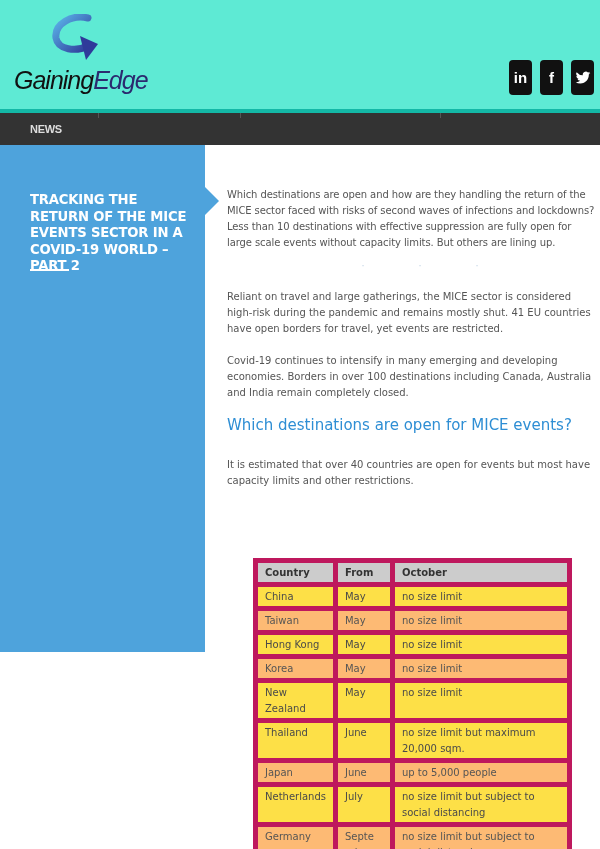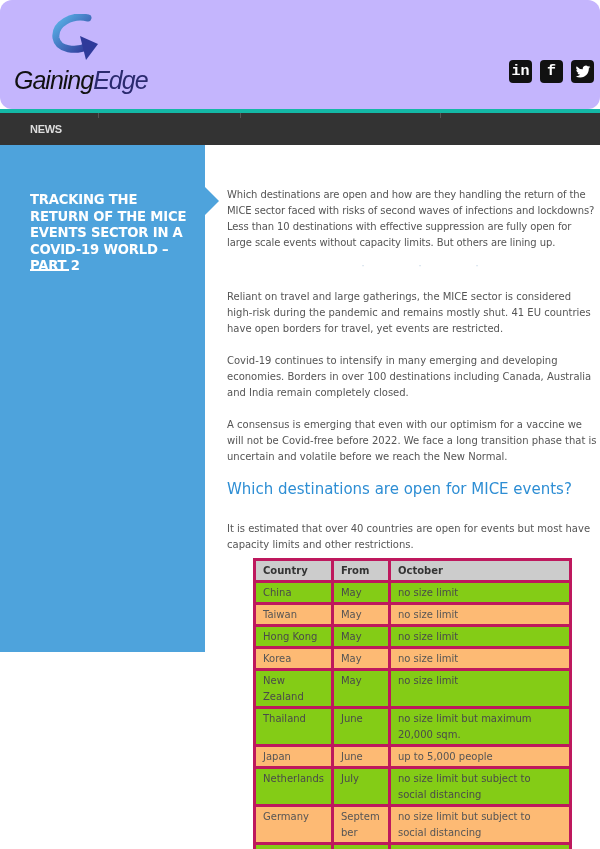--- a/index.html
+++ b/index.html
@@ -1,46 +1,46 @@
 <!DOCTYPE html>
 <html><head>
 <meta charset="utf-8">
 <style>
   * { box-sizing: border-box; margin: 0; padding: 0; }
   html, body { width: 600px; height: 849px; overflow: hidden; background: #ffffff; }
   body { font-family: "DejaVu Sans", sans-serif; position: relative; }
 
-  .header { position: absolute; left: 0; top: 0; width: 600px; height: 109px; background: #c4b5fd; border-radius: 12px; }
+  .header { position: absolute; left: 0; top: 0; width: 600px; height: 109px; background: #5eead4; }
   .logo { position: absolute; left: 14px; top: 14px; width: 130px; height: 82px; }
   .logo-mark { position: absolute; left: 36px; top: 0; width: 60px; height: 52px; }
   .logo-text { position: absolute; left: 0; top: 52px; font-family: "Liberation Sans", sans-serif; font-size: 25px; font-style: italic; letter-spacing: -1px; color: #111; white-space: nowrap; }
   .logo-text .edge { color: #2b2a6f; }
 
   .social { position: absolute; top: 60px; right: 6px; display: flex; gap: 8px; }
-  .social .s { width: 23px; height: 23px; background: #111; border-radius: 4px; color: #fff; display: flex; align-items: center; justify-content: center; font-family: Liberation Mono, monospace; font-weight: bold; font-size: 15px; }
+  .social .s { width: 23px; height: 35px; background: #111; border-radius: 4px; color: #fff; display: flex; align-items: center; justify-content: center; font-family: Liberation Sans, sans-serif; font-weight: bold; font-size: 15px; }
 
   .navbar { position: absolute; left: 0; top: 109px; width: 600px; height: 36px; background: #333333; border-top: 4px solid #14b8a6; }
   .nav-item { position: absolute; left: 30px; top: 10px; color: #ddd; font-family: "Liberation Sans", sans-serif; font-size: 11px; font-weight: bold; letter-spacing: -0.3px; }
   .nav-sep { position: absolute; top: 0; width: 1px; height: 5px; background: #555; }
 
   .sidebar { position: absolute; left: 0; top: 145px; width: 205px; height: 507px; background: #4ea3dc; }
   .sidebar .pointer { position: absolute; right: -14px; top: 42px; width: 0; height: 0; border-top: 14px solid transparent; border-bottom: 14px solid transparent; border-left: 14px solid #4ea3dc; }
   .page-title { position: absolute; left: 30px; top: 47px; width: 170px; color: #fff; font-family: "DejaVu Sans", sans-serif; font-weight: bold; font-size: 13.2px; line-height: 16.5px; letter-spacing: -0.2px; }
   .title-rule { position: absolute; left: 30px; top: 124px; width: 39px; height: 2px; background: #fff; }
 
   .content { position: absolute; left: 227px; top: 187px; width: 372px; color: #555; font-size: 10px; line-height: 16px; }
   .content p { margin-bottom: 16px; }
   .intro { letter-spacing: -0.1px; }
   .dots { text-align: center; height: 12px; margin: -8px 0 18px; color: #b9cde0; font-size: 8px; letter-spacing: 26px; padding-left: 40px; }
   .subhead { color: #2e8ed4; font-weight: normal; margin-bottom: 24px; }
 
   table.mice { position: absolute; left: 253px; top: 558px; width: 319px; border-collapse: collapse; font-size: 10px; line-height: 16px; }
-  table.mice th, table.mice td { padding: 1.5px 7px; text-align: left; vertical-align: top; border: 3px solid #be185d; }
+  table.mice th, table.mice td { padding: 1.5px 7px; text-align: left; vertical-align: top; border: 5px solid #be185d; }
   table.mice th { background: #cccccc; color: #333; font-weight: bold; height: 19px; }
-  table.mice tr.dark td { background: #84cc16; color: #4a4a4a; }
+  table.mice tr.dark td { background: #fde047; color: #4a4a4a; }
   table.mice tr.light td { background: #fdba74; color: #555; }
   table.mice col.c1 { width: 77px; } table.mice col.c2 { width: 57px; }
 </style>
 </head>
 <body>
 
 <div class="header">
   <div class="logo">
     <svg class="logo-mark" viewBox="0 0 60 52">
       <defs>
@@ -76,21 +76,20 @@
   <div class="pointer"></div>
   <h1 class="page-title">TRACKING THE RETURN OF THE MICE EVENTS SECTOR IN A COVID-19 WORLD – PART 2</h1>
   <div class="title-rule"></div>
 </div>
 
 <div class="content">
   <p class="intro">Which destinations are open and how are they handling the return of the MICE sector faced with risks of second waves of infections and lockdowns? Less than 10 destinations with effective suppression are fully open for large scale events without capacity limits. But others are lining up.</p>
   <div class="dots">· · ·</div>
   <p>Reliant on travel and large gatherings, the MICE sector is considered high-risk during the pandemic and remains mostly shut. 41 EU countries have open borders for travel, yet events are restricted.</p>
   <p>Covid-19 continues to intensify in many emerging and developing economies. Borders in over 100 destinations including Canada, Australia and India remain completely closed.</p>
-  <p>A consensus is emerging that even with our optimism for a vaccine we will not be Covid-free before 2022. We face a long transition phase that is uncertain and volatile before we reach the New Normal.</p>
   <h2 class="subhead">Which destinations are open for MICE events?</h2>
   <p>It is estimated that over 40 countries are open for events but most have capacity limits and other restrictions.</p>
 </div>
 
 <table class="mice">
   <colgroup>
       <col class="c1">
       <col class="c2">
       <col>
     </colgroup>

